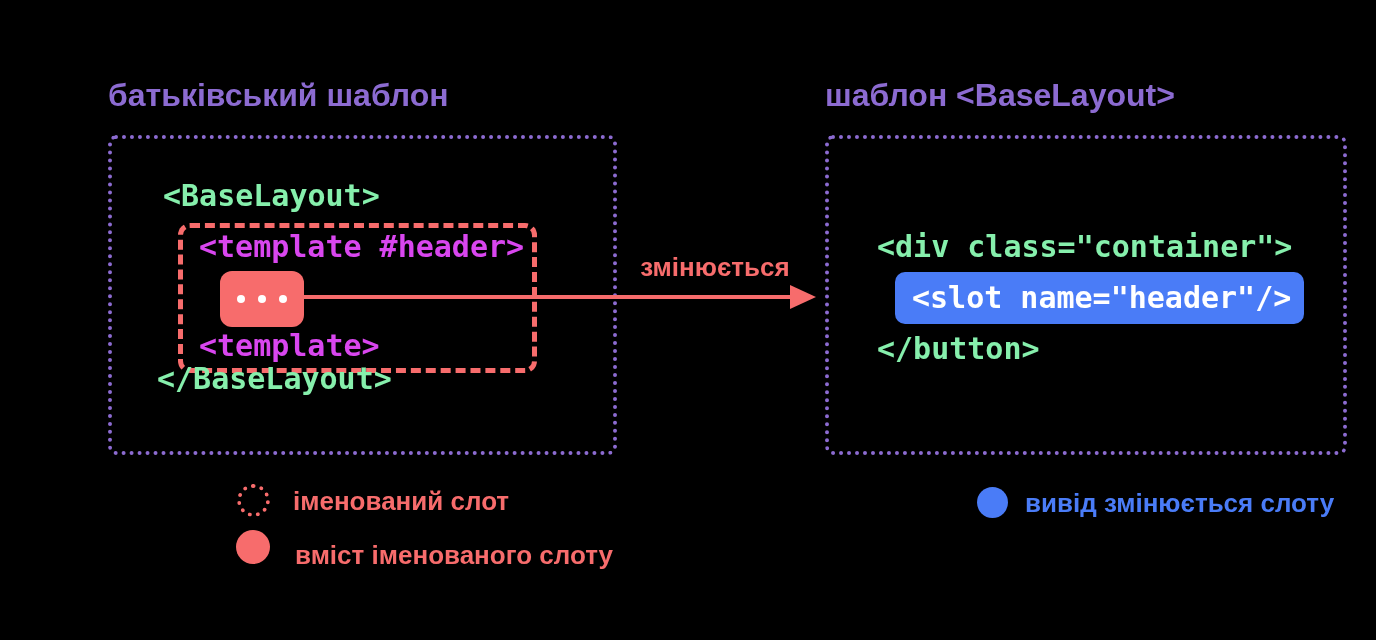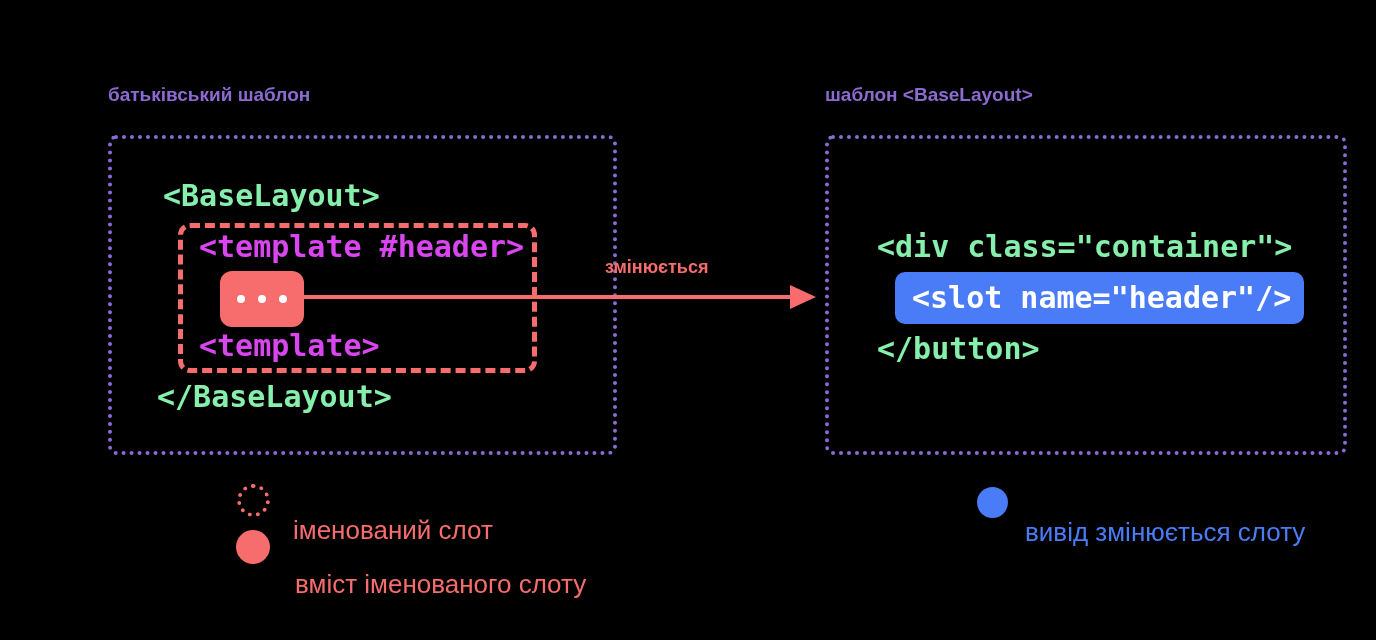--- a/index.html
+++ b/index.html
@@ -11,21 +11,21 @@
     position: relative;
     width: 1376px;
     height: 640px;
     background: #000000;
     overflow: hidden;
     font-family: "Liberation Sans", sans-serif;
   }
   .abs { position: absolute; }
 
   .panel-title {
-    font-size: 19px;
+    font-size: 32px;
     font-weight: 700;
     color: #8C6BD1;
     line-height: 30px;
     white-space: pre;
   }
   .outer-box {
     border: 4px dotted #8C6BD1;
     border-radius: 8px;
     box-sizing: border-box;
   }
@@ -52,43 +52,42 @@
     justify-content: center;
     gap: 13px;
   }
   .dot {
     width: 8px;
     height: 8px;
     border-radius: 50%;
     background: #FFFFFF;
   }
   .arrow-label {
-    font-size: 18px;
+    font-size: 26px;
     font-weight: 700;
     color: #F76C6C;
-    text-align: left;
+    text-align: center;
     line-height: 30px;
     white-space: pre;
   }
   .slot-output-rect {
     background: #4A7CF7;
     border-radius: 10px;
     display: flex;
     align-items: center;
     padding-left: 17px;
     box-sizing: border-box;
   }
   .slot-output-rect .code { color: #FFFFFF; }
 
   .legend-label {
     font-size: 26px;
-    font-weight: 400;
+    font-weight: 700;
     line-height: 30px;
     white-space: pre;
-    margin-top: 29px;
   }
   .legend-red  { color: #F76C6C; }
   .legend-blue { color: #4A7CF7; }
 
   .legend-circle-dotted {
     width: 33px;
     height: 33px;
     border: 4px dotted #F76C6C;
     border-radius: 50%;
     box-sizing: border-box;
@@ -122,21 +121,21 @@
   <div class="abs code code-red" style="left:199px; top:232px;">&lt;template #header&gt;</div>
 
   <div class="abs slot-content-rect" style="left:220px; top:271px; width:84px; height:56px;" aria-label="...">
     <span class="dot"></span>
     <span class="dot"></span>
     <span class="dot"></span>
   </div>
 
   <div class="abs code code-red" style="left:199px; top:331px;">&lt;template&gt;</div>
 
-  <div class="abs code code-green" style="left:157px; top:382px;">&lt;/BaseLayout&gt;</div>
+  <div class="abs code code-green" style="left:157px; top:364px;">&lt;/BaseLayout&gt;</div>
 
   <svg class="abs" style="left:302px; top:283px;" width="516" height="28">
     <line x1="2" y1="14" x2="492" y2="14" stroke="#F76C6C" stroke-width="4"></line>
     <polygon points="488,2 514,14 488,26" fill="#F76C6C"></polygon>
   </svg>
 
   <div class="abs arrow-label" style="left:605px; top:252px; width:220px;">змінюється</div>
 
   <div class="abs panel-title" style="left:825px; top:80px;text-align:center;">шаблон &lt;BaseLayout&gt;</div>
 

